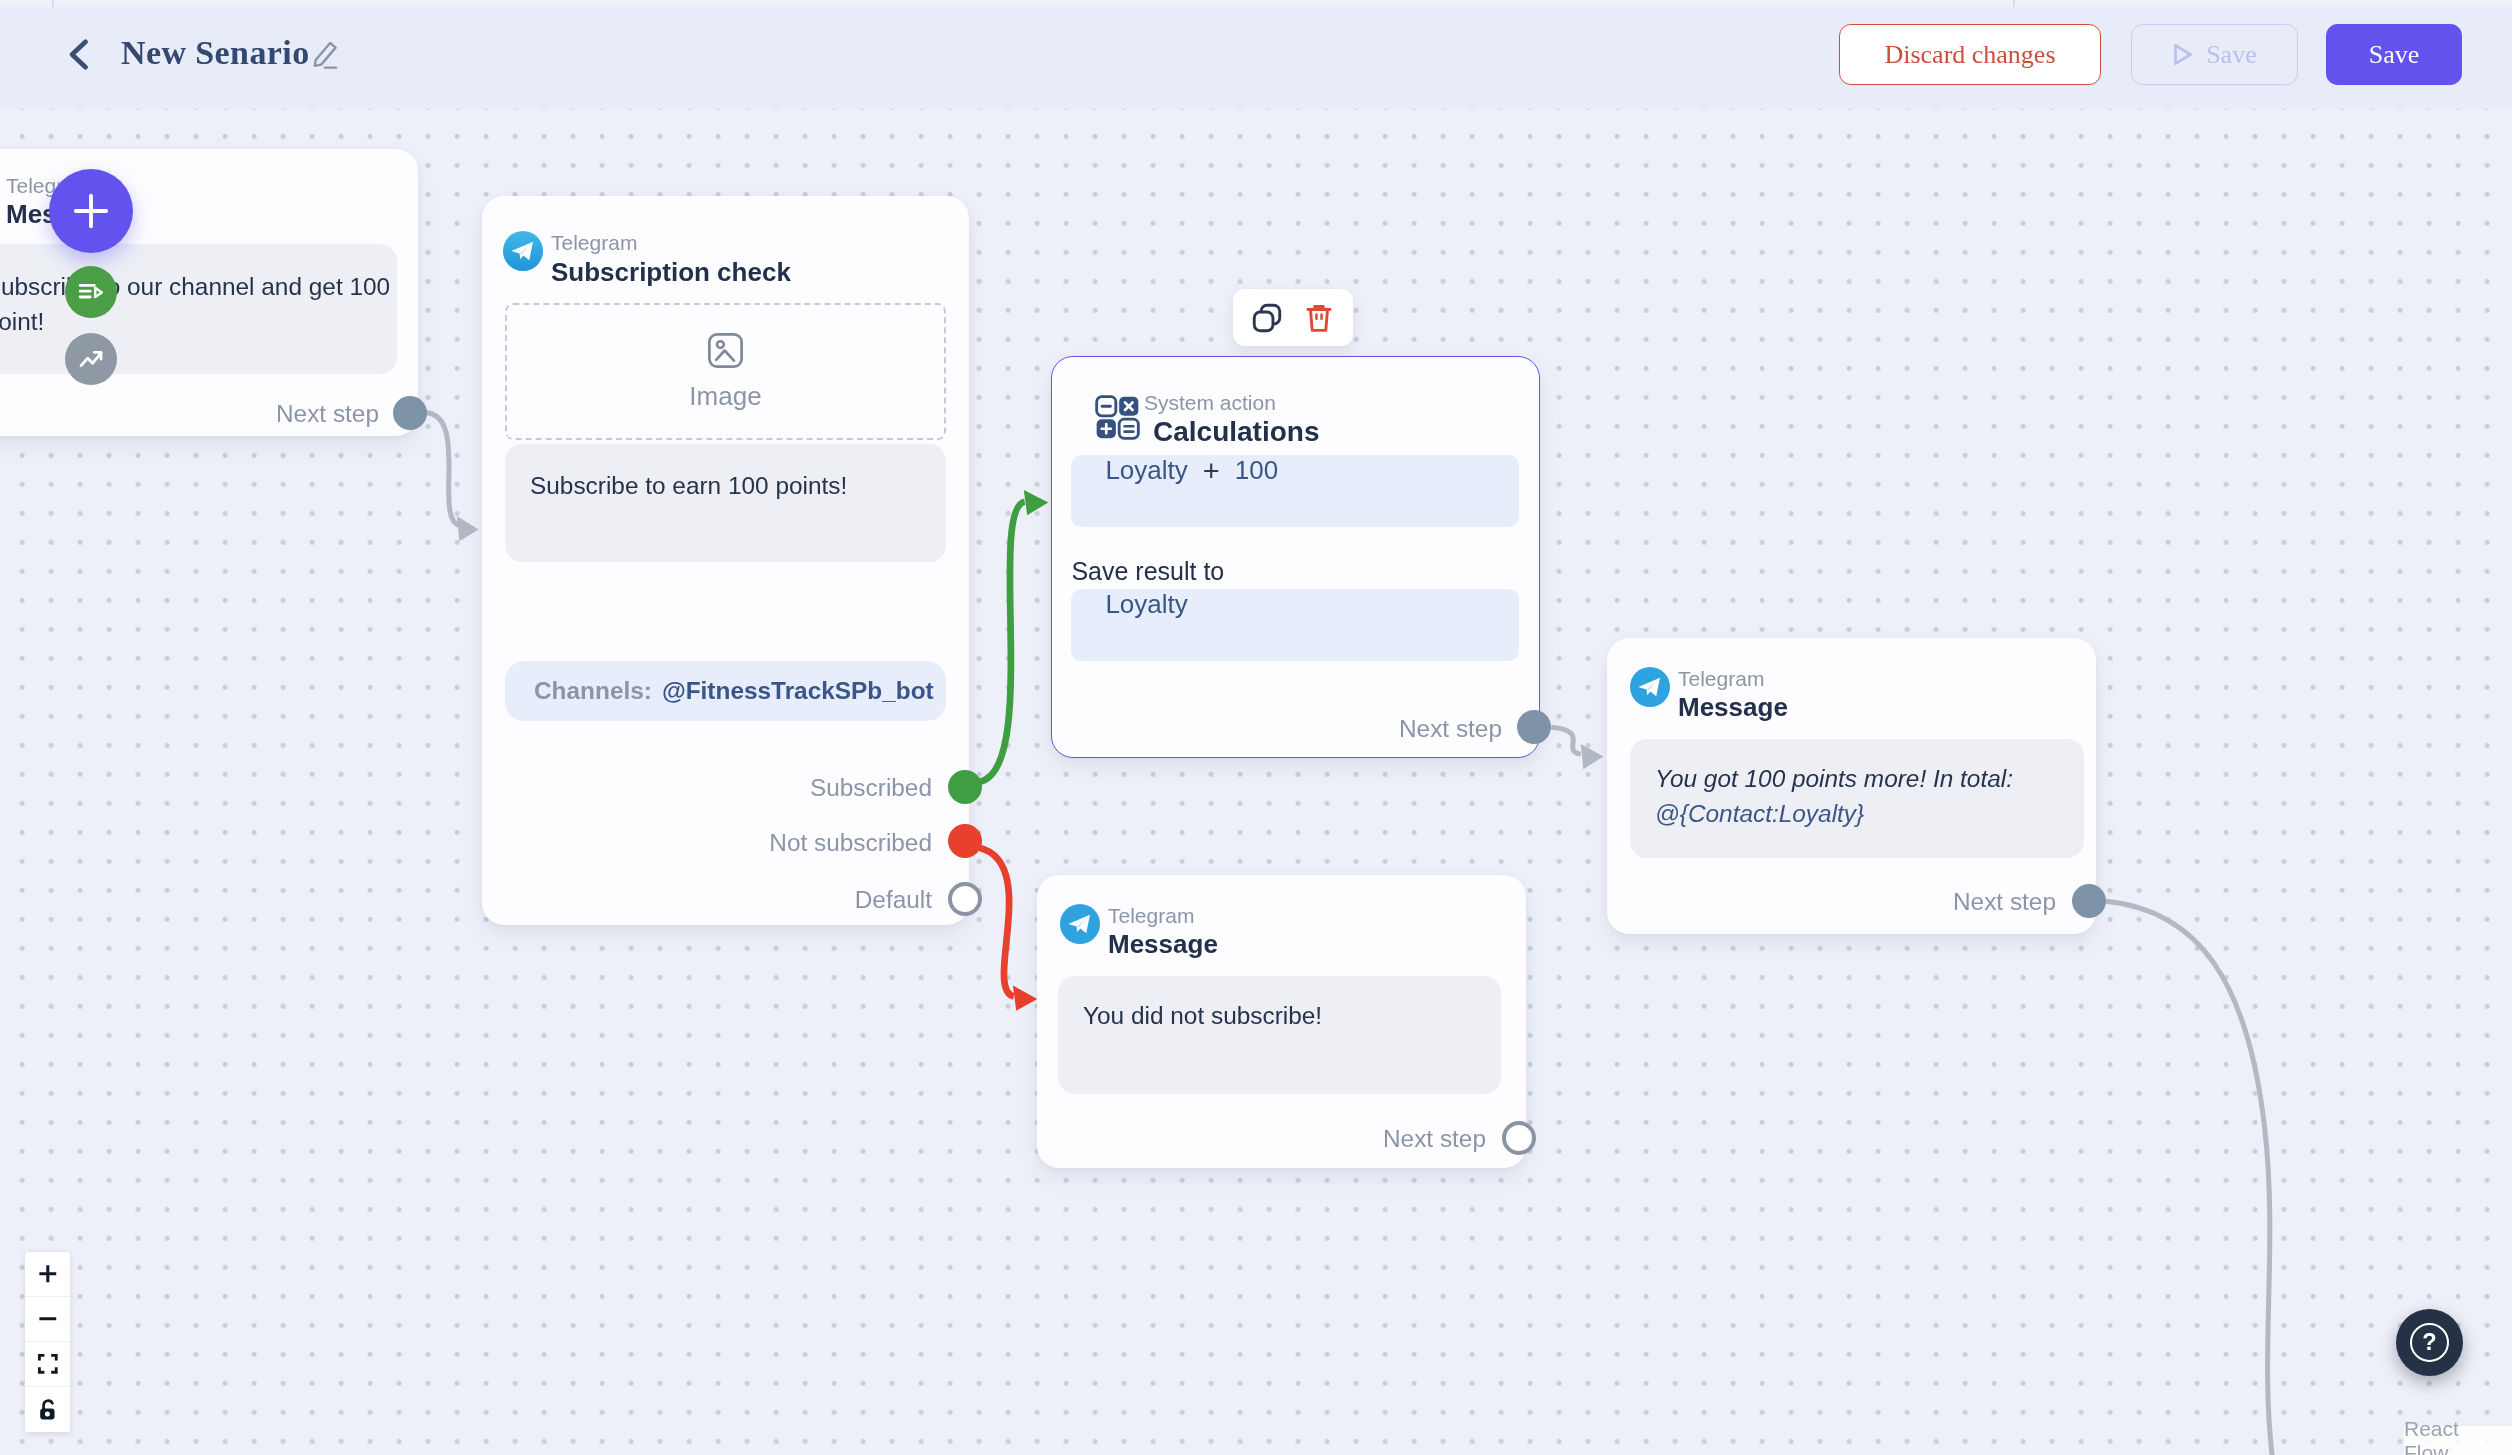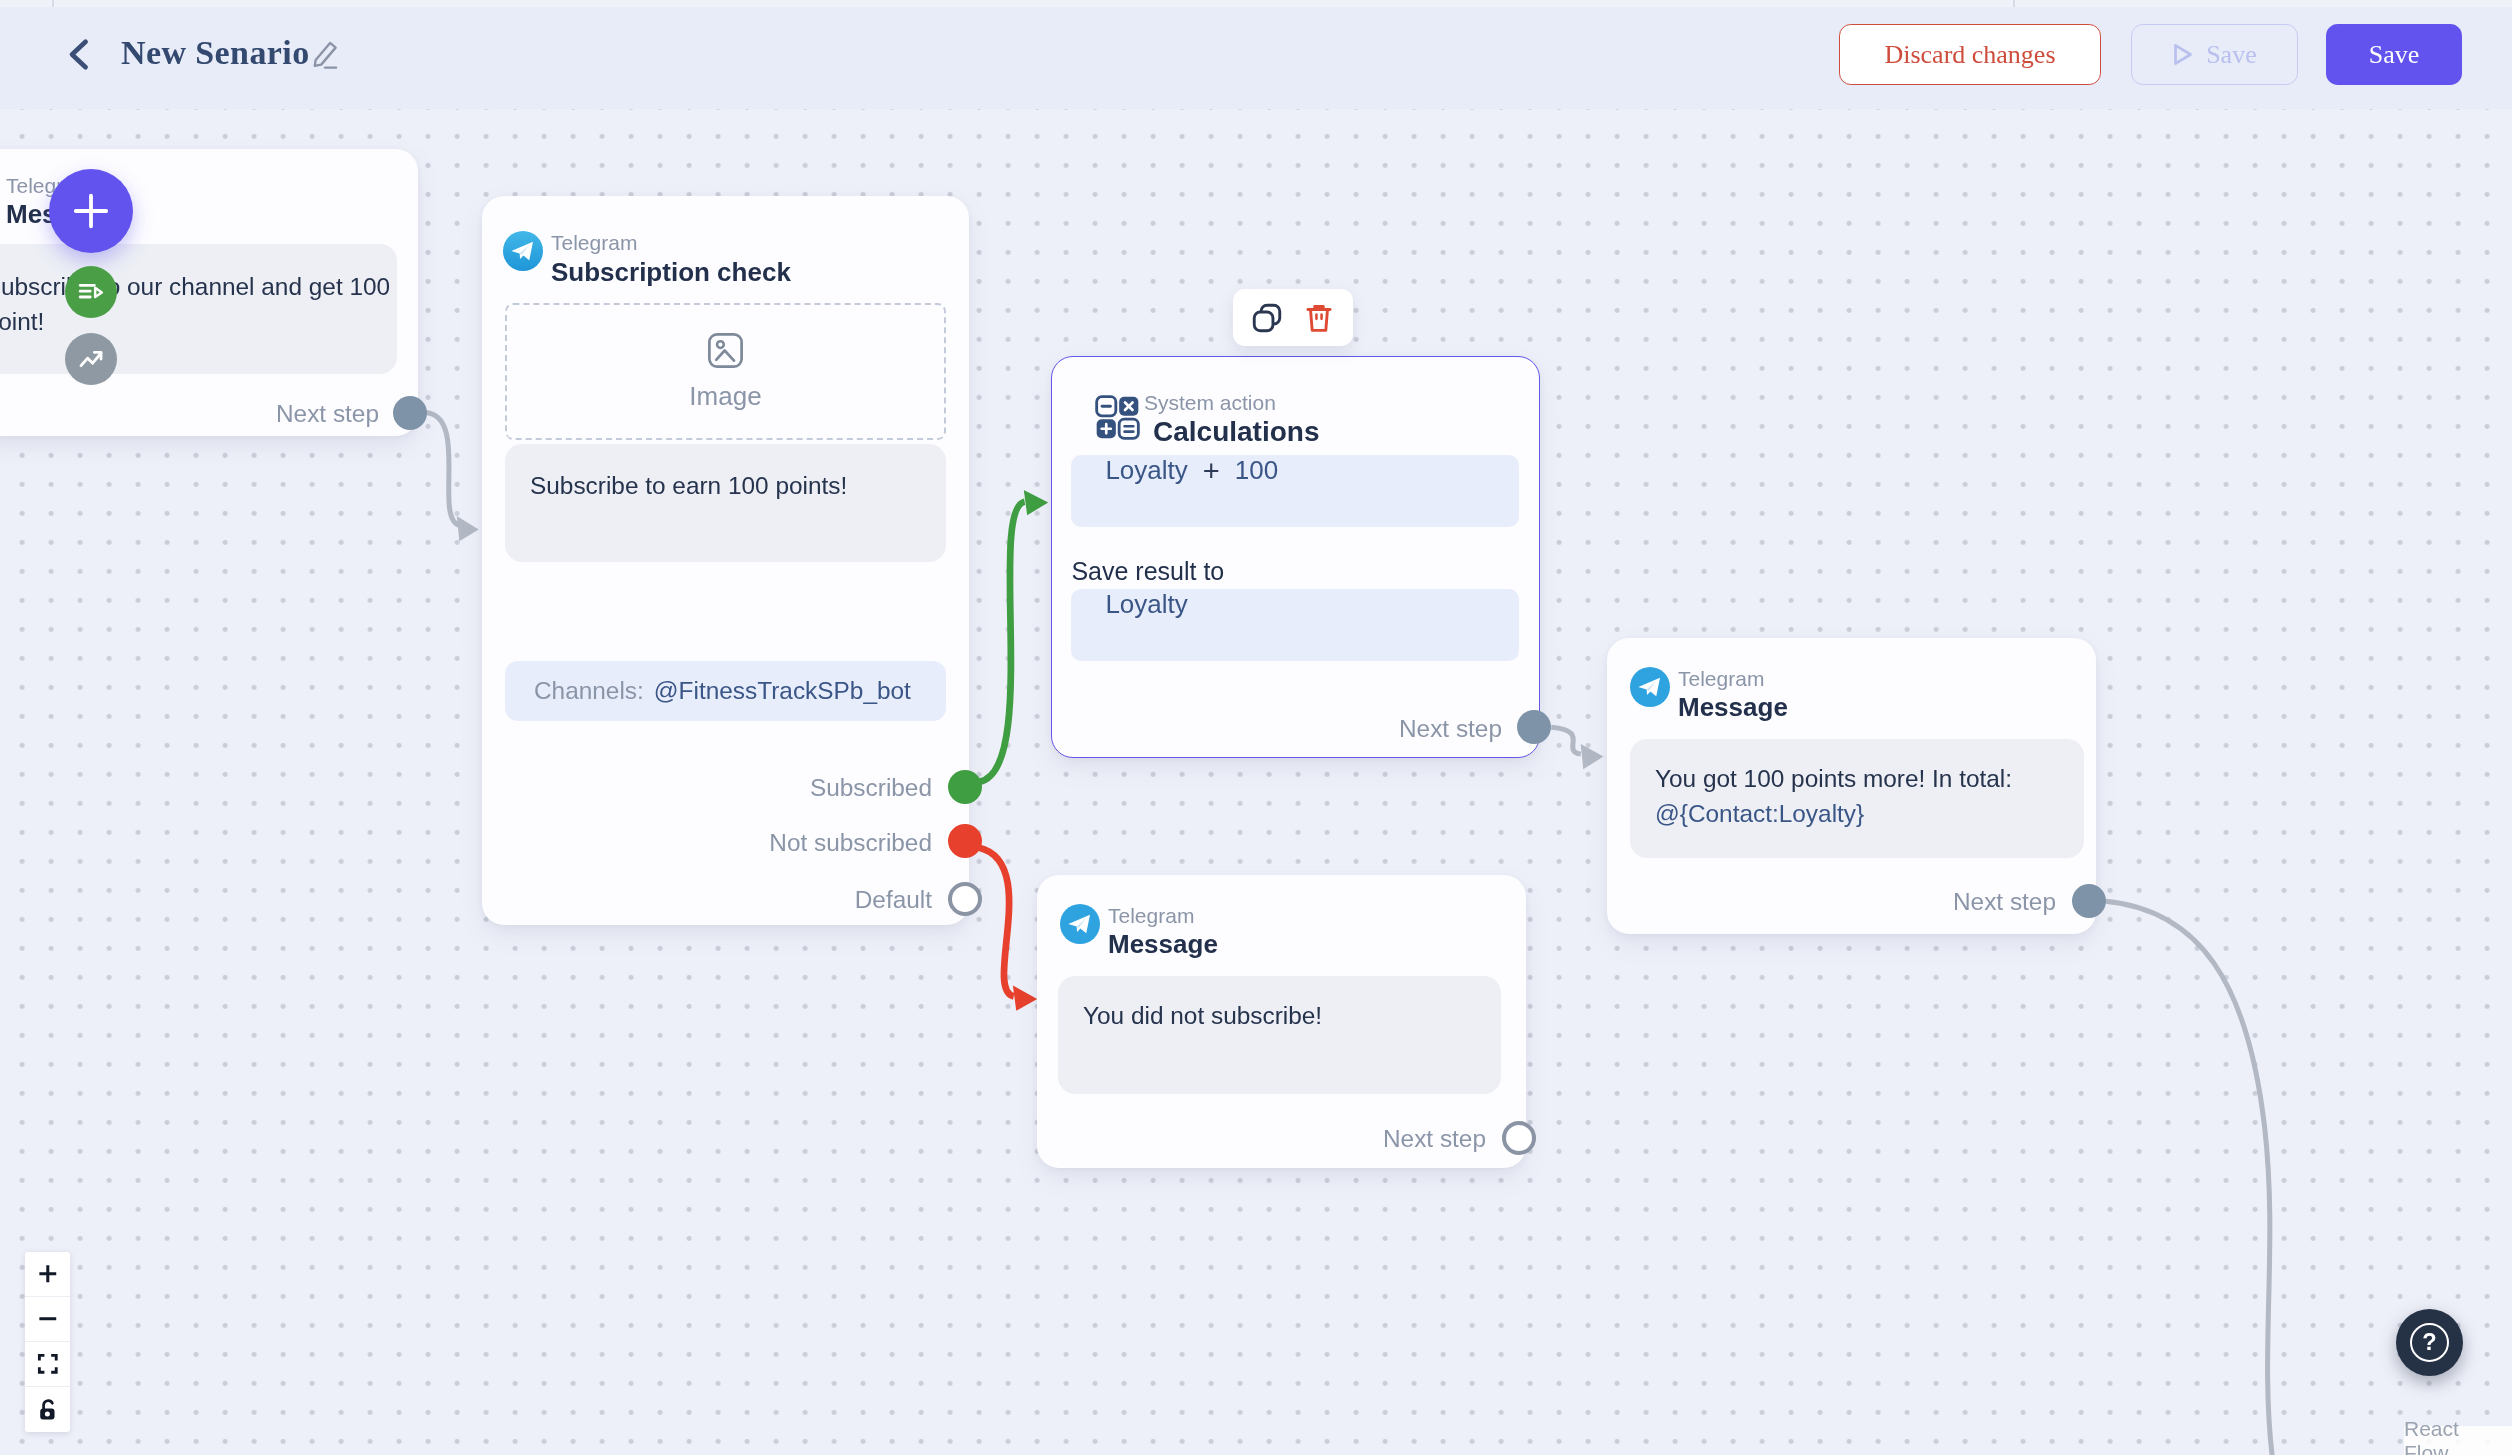--- a/index.html
+++ b/index.html
@@ -55,22 +55,22 @@
   .h-green{background:var(--edge_green);}
   .h-red{background:var(--edge_red);}
   .out-label{position:absolute;font-size:24.4px;color:var(--text_gray);white-space:nowrap;text-align:left;}
 
   
   .img-box{position:absolute;border:2.5px dashed #c3cad9;border-radius:8.4px;background:#fdfdff;
     display:flex;flex-direction:column;align-items:center;justify-content:center;gap:11.8px;}
   .img-box span{font-size:26px;color:var(--text_gray);}
   .check-btn{position:absolute;background:var(--button_bg);border:none;border-radius:8.4px;
     font-size:24.4px;color:#2d3e5c;font-family:inherit;cursor:pointer;}
-  .channels{position:absolute;background:var(--field_bg);border-radius:13px;font-size:24.4px;
-    display:flex;align-items:center;padding-left:29px;gap:10px;}
+  .channels{position:absolute;background:var(--field_bg);border-radius:19px;font-size:24.4px;
+    display:flex;align-items:center;padding-left:29px;gap:10px;font-weight:bold;}
   .channels .cl{color:var(--text_gray);} .channels .cv{color:var(--text_blue);}
 
   
   .field{position:absolute;background:var(--field_bg);border-radius:10px;display:flex;align-items:flex-start;
     padding-left:34px;font-size:26px;color:var(--text_blue);gap:15px;}
   .field .op{color:#2c3a55;font-size:29px;}
   .save-label{position:absolute;font-size:25px;color:var(--text_dark);}
   .node-toolbar{position:absolute;left:1233px;top:289px;width:120px;height:57px;background:#fff;border-radius:11.8px;
     box-shadow:0 5px 15px rgba(90,100,130,.14);display:flex;align-items:center;justify-content:center;gap:18.5px;z-index:3;}
   .node-toolbar .ticon{width:34px;height:34px;cursor:pointer;}
@@ -236,21 +236,21 @@
 
   <div class="node" style="left:1607px;top:638px;width:489px;height:296px;">
     <svg class="tg-icon" style="left:23px;top:29.4px;" viewBox="0 0 48 48">
       <circle cx="24" cy="24" r="24" fill="#2fa3e0"></circle>
       <path d="M10 24 L36 13 L31.5 35 L24.5 29.5 L20.5 33.5 L20 27 Z" fill="#fff"></path>
       <path d="M20 27 L31 17 L22.5 28.8 Z" fill="#cfe6f5"></path>
     </svg>
     <div class="app-label" style="left:71px;top:29.4px;">Telegram</div>
     <div class="node-title" style="left:71px;top:54px;">Message</div>
 
-    <div class="bubble" style="left:23px;top:101px;width:454px;height:119px;padding:22px 20px 0 25px;">
+    <div class="bubble" style="left:23px;top:101px;width:454px;height:119px;padding:22px 20px 0 25px;font-style:italic;">
       <div>You got 100 points more! In total:</div>
       <div style="color:var(--text_blue);">@{Contact:Loyalty}</div>
     </div>
 
     <div class="nextstep-label" style="right:40px;top:250px;">Next step</div>
     <div class="hcircle h-filled" style="right:-10px;top:246px;"></div>
   </div>
 
   <div class="node" style="left:1037px;top:875px;width:489px;height:293px;">
     <svg class="tg-icon" style="left:23px;top:29.4px;" viewBox="0 0 48 48">

